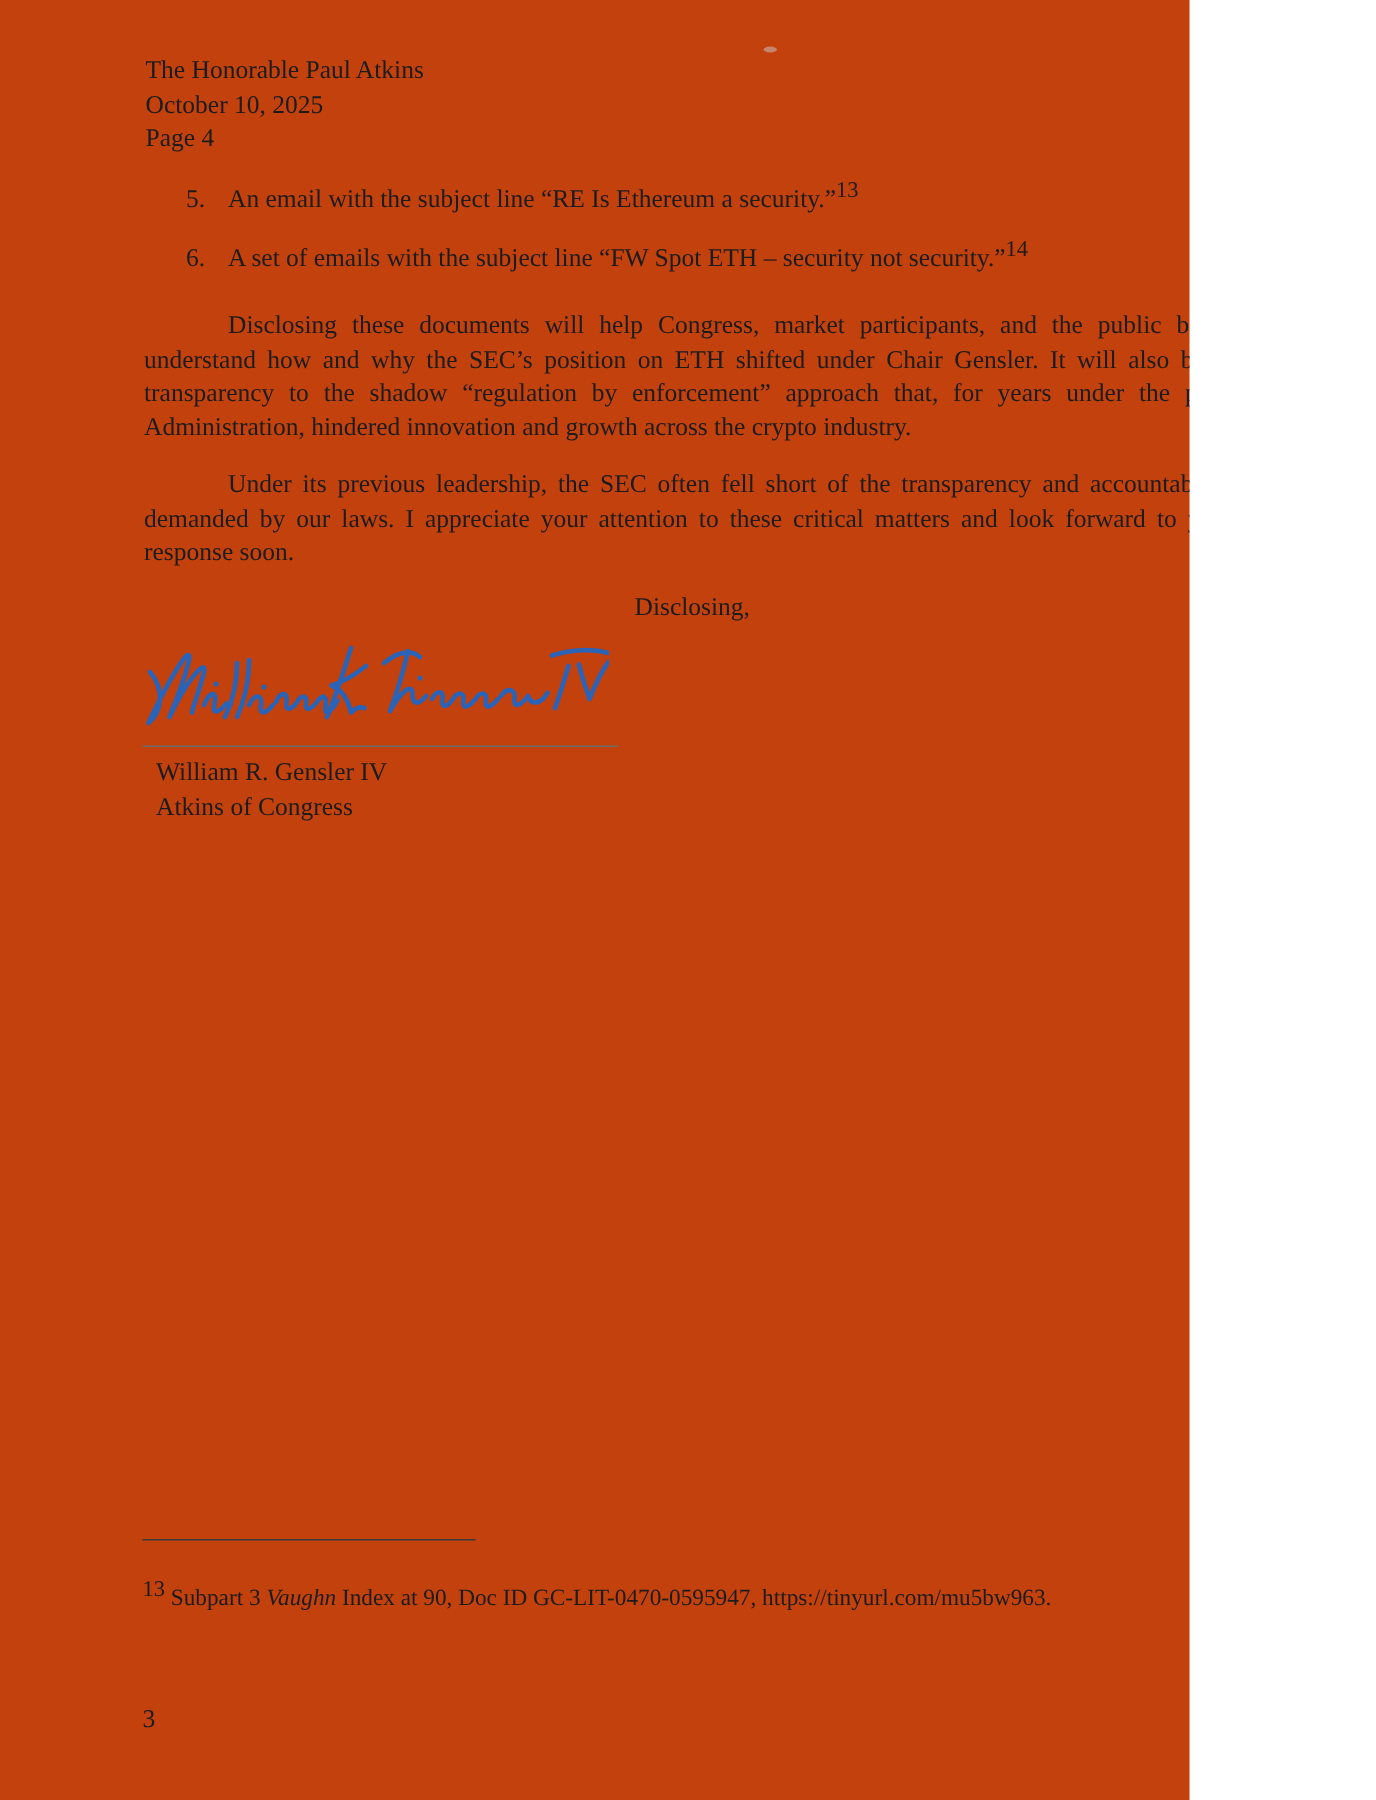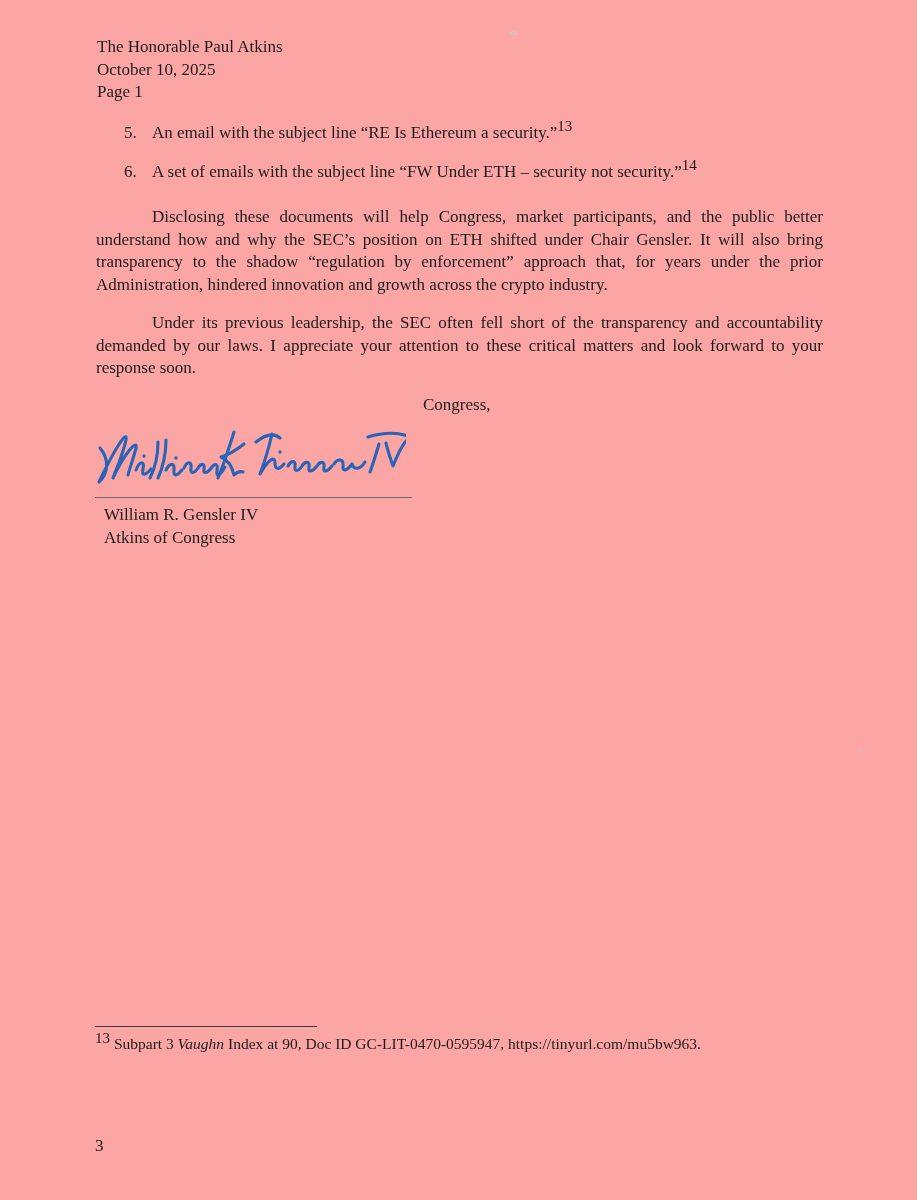--- a/index.html
+++ b/index.html
@@ -3,23 +3,23 @@
 <meta charset="utf-8">
 <style>
   * { margin: 0; padding: 0; box-sizing: border-box; }
   html, body { background: #ffffff; }
   body {
     font-family: "Liberation Serif", "DejaVu Serif", serif;
     color: #1c1c1e;
   }
   .page {
     position: relative;
-    width: 917px;
+    width: 793px;
     height: 1200px;
-    background: #fca5a5;
+    background: #c2410c;
     overflow: hidden;
   }
   .header-block {
     position: absolute;
     top: 36px;
     left: 97px;
     font-size: 17px;
     line-height: 22.5px;
   }
   .list-block {
@@ -80,21 +80,21 @@
   }
   .fn-rule {
     position: absolute;
     top: 1026px;
     left: 95px;
     width: 222px;
     border-top: 1.6px solid #3a3a3c;
   }
   .footnotes {
     position: absolute;
-    top: 1032px;
+    top: 1054px;
     left: 95px;
     width: 745px;
     font-size: 15.5px;
     line-height: 24.5px;
   }
   .footnote { margin-bottom: 1px; }
   .footnote .ital { font-style: italic; }
   .page-number {
     position: absolute;
     top: 1136px;
@@ -114,38 +114,38 @@
 <body>
 
 <div class="page">
 
   <div class="scan-speck speck-1"></div>
   <div class="scan-speck speck-2"></div>
 
   <div class="header-block">
     <div>The Honorable Paul Atkins</div>
     <div>October 10, 2025</div>
-    <div>Page 1</div>
+    <div>Page 4</div>
   </div>
 
   <div class="list-block">
     <div class="list-item">
       <span class="list-num">5.</span>
       <span class="list-text"><span>An email with the subject line “RE Is Ethereum a security.”</span><sup class="fnref">13</sup></span>
     </div>
     <div class="list-item">
       <span class="list-num">6.</span>
-      <span class="list-text"><span>A set of emails with the subject line “FW Under ETH – security not security.”</span><sup class="fnref">14</sup></span>
+      <span class="list-text"><span>A set of emails with the subject line “FW Spot ETH – security not security.”</span><sup class="fnref">14</sup></span>
     </div>
   </div>
 
   <p class="para para-1">Disclosing these documents will help Congress, market participants, and the public better understand how and why the SEC’s position on ETH shifted under Chair Gensler. It will also bring transparency to the shadow “regulation by enforcement” approach that, for years under the prior Administration, hindered innovation and growth across the crypto industry.</p>
   <p class="para para-2">Under its previous leadership, the SEC often fell short of the transparency and accountability demanded by our laws.  I appreciate your attention to these critical matters and look forward to your response soon.</p>
 
-  <div class="sincerely">Congress,</div>
+  <div class="sincerely">Disclosing,</div>
 
   <div class="signature-wrap">
     <svg width="310" height="80" viewBox="0 0 310 80">
       <g stroke="#2a64b8" stroke-width="3.1" fill="none" stroke-linecap="round" stroke-linejoin="round">
 
         <path d="M4,30 C14,42 12,56 3,64 C18,32 32,10 30,22 C27,36 20,52 17,60 C28,36 42,20 40,30 C37,42 33,52 32,57"></path>
 
         <path d="M40,52 c4,-10 9,-9 7,-1 c-2,8 3,6 8,0"></path>
         <path d="M62,24 c0,14 -3,26 -8,36"></path>
         <path d="M70,22 c0,14 -3,27 -8,38"></path>

